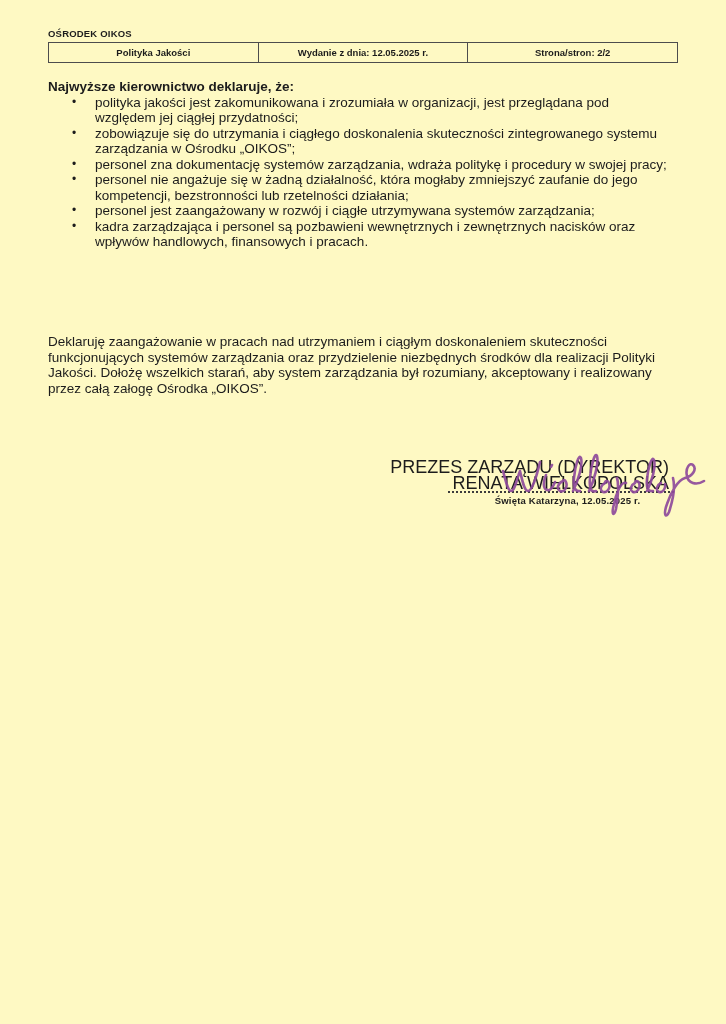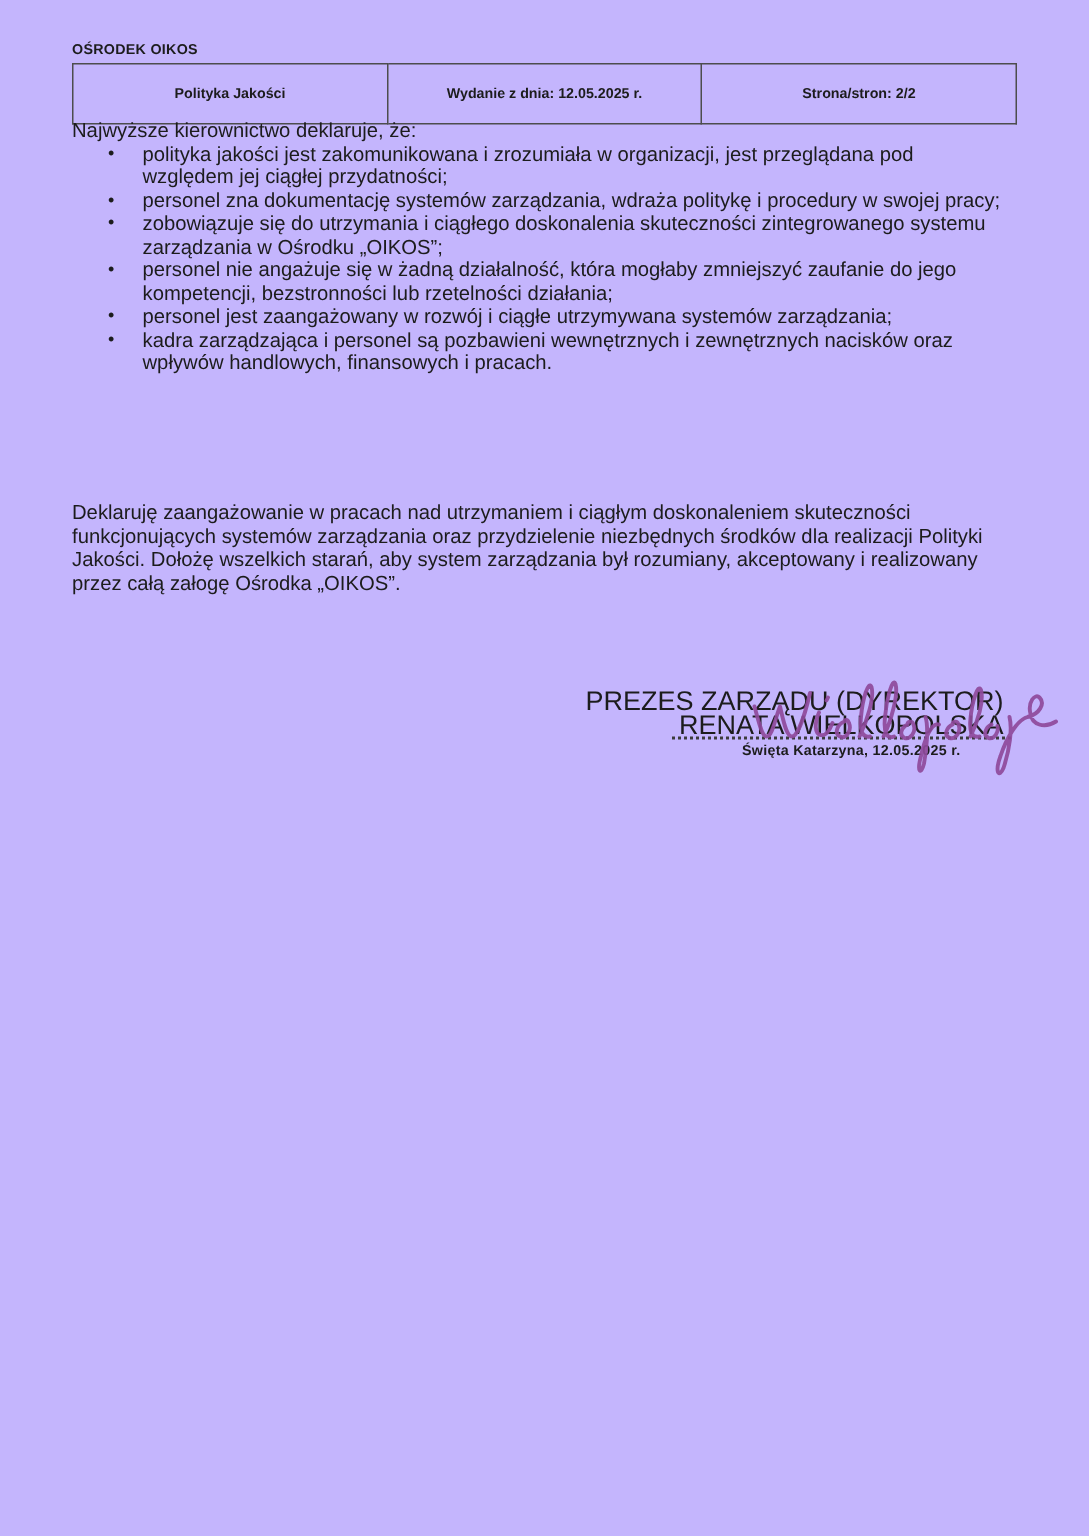--- a/index.html
+++ b/index.html
@@ -1,40 +1,40 @@
 <!DOCTYPE html>
 <html><head>
 <meta charset="utf-8">
 <style>
   html,body{margin:0;padding:0;background:#e8e8e8;}
   .page{
     position:relative;
     width:726px;height:1024px;
-    background:#c4b5fd;
+    background:#fef9c3;
     font-family:"Liberation Sans", sans-serif;
     color:#1c1c1c;
     overflow:hidden;
   }
   .company{
     position:absolute;left:48px;top:28px;
     font-size:9.5px;font-weight:bold;letter-spacing:.2px;
   }
   .header-table{
     position:absolute;left:48px;top:42px;width:630px;
     border-collapse:collapse;table-layout:fixed;
   }
   .header-table td{
     border:1px solid #4d4d4d;
-    height:15px;padding:12px 2px;
+    height:15px;padding:2px 2px;
     font-size:9.5px;font-weight:bold;text-align:center;
     overflow:hidden;white-space:nowrap;
   }
   .heading{
     position:absolute;left:48px;top:79px;
-    font-size:13.5px;font-weight:normal;text-align:center;
+    font-size:13.5px;font-weight:bold;text-align:center;
   }
   .bullets{
     position:absolute;left:48px;top:95px;width:578px;
     margin:0;padding:0 0 0 47px;
     font-size:13.5px;line-height:15.45px;
   }
   .bullets li{
     list-style:none;position:relative;
   }
   .bullets li::before{
@@ -82,23 +82,23 @@
     </table>
 
   <div class="heading">Najwyższe kierownictwo deklaruje, że:</div>
 
   <ul class="bullets">
 
       <li>polityka jakości jest zakomunikowana i zrozumiała w organizacji, jest przeglądana pod względem jej ciągłej przydatności;</li>
 
 
 
+      <li>zobowiązuje się do utrzymania i ciągłego doskonalenia skuteczności zintegrowanego systemu zarządzania w Ośrodku „OIKOS”;</li>
+
       <li>personel zna dokumentację systemów zarządzania, wdraża politykę i procedury w swojej pracy;</li>
-
-      <li>zobowiązuje się do utrzymania i ciągłego doskonalenia skuteczności zintegrowanego systemu zarządzania w Ośrodku „OIKOS”;</li>
 
 
       <li>personel nie angażuje się w żadną działalność, która mogłaby zmniejszyć zaufanie do jego kompetencji, bezstronności lub rzetelności działania;</li>
 
       <li>personel jest zaangażowany w rozwój i ciągłe utrzymywana systemów zarządzania;</li>
 
       <li>kadra zarządzająca i personel są pozbawieni wewnętrznych i zewnętrznych nacisków oraz wpływów handlowych, finansowych i pracach.</li>
     </ul>
 
   <p class="closing">Deklaruję zaangażowanie w pracach nad utrzymaniem i ciągłym doskonaleniem skuteczności funkcjonujących systemów zarządzania oraz przydzielenie niezbędnych środków dla realizacji Polityki Jakości. Dołożę wszelkich starań, aby system zarządzania był rozumiany, akceptowany i realizowany przez całą załogę Ośrodka „OIKOS”.</p>

